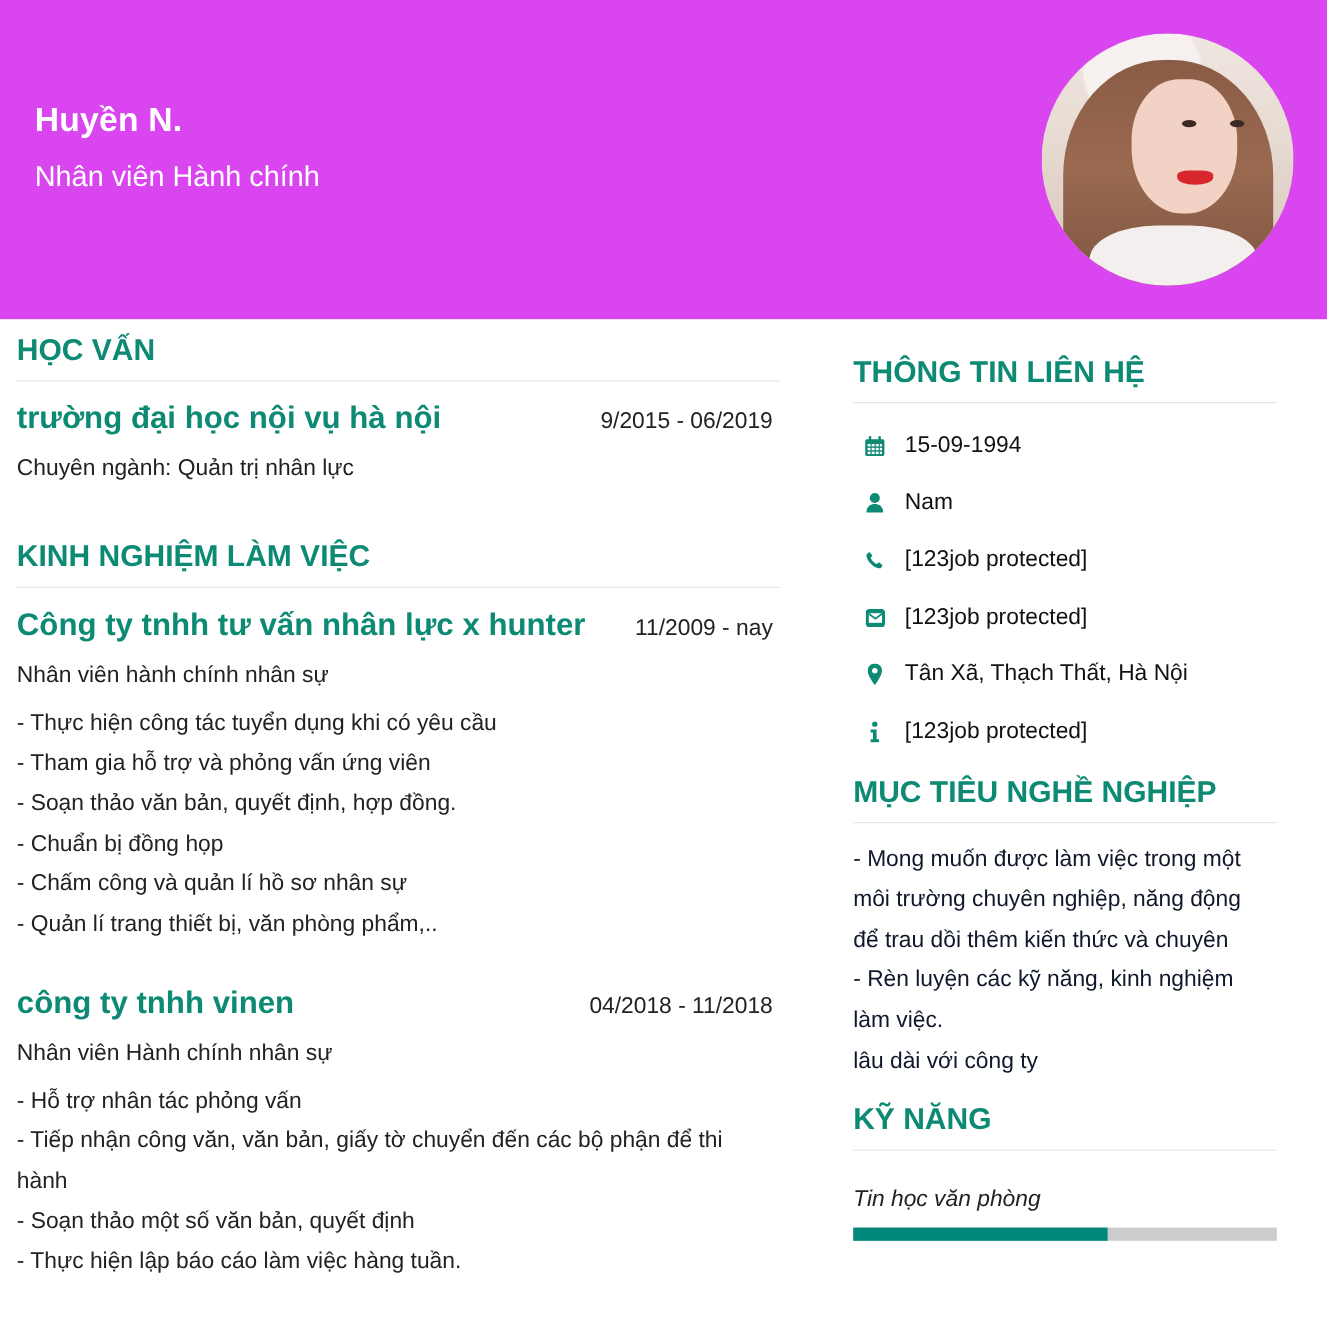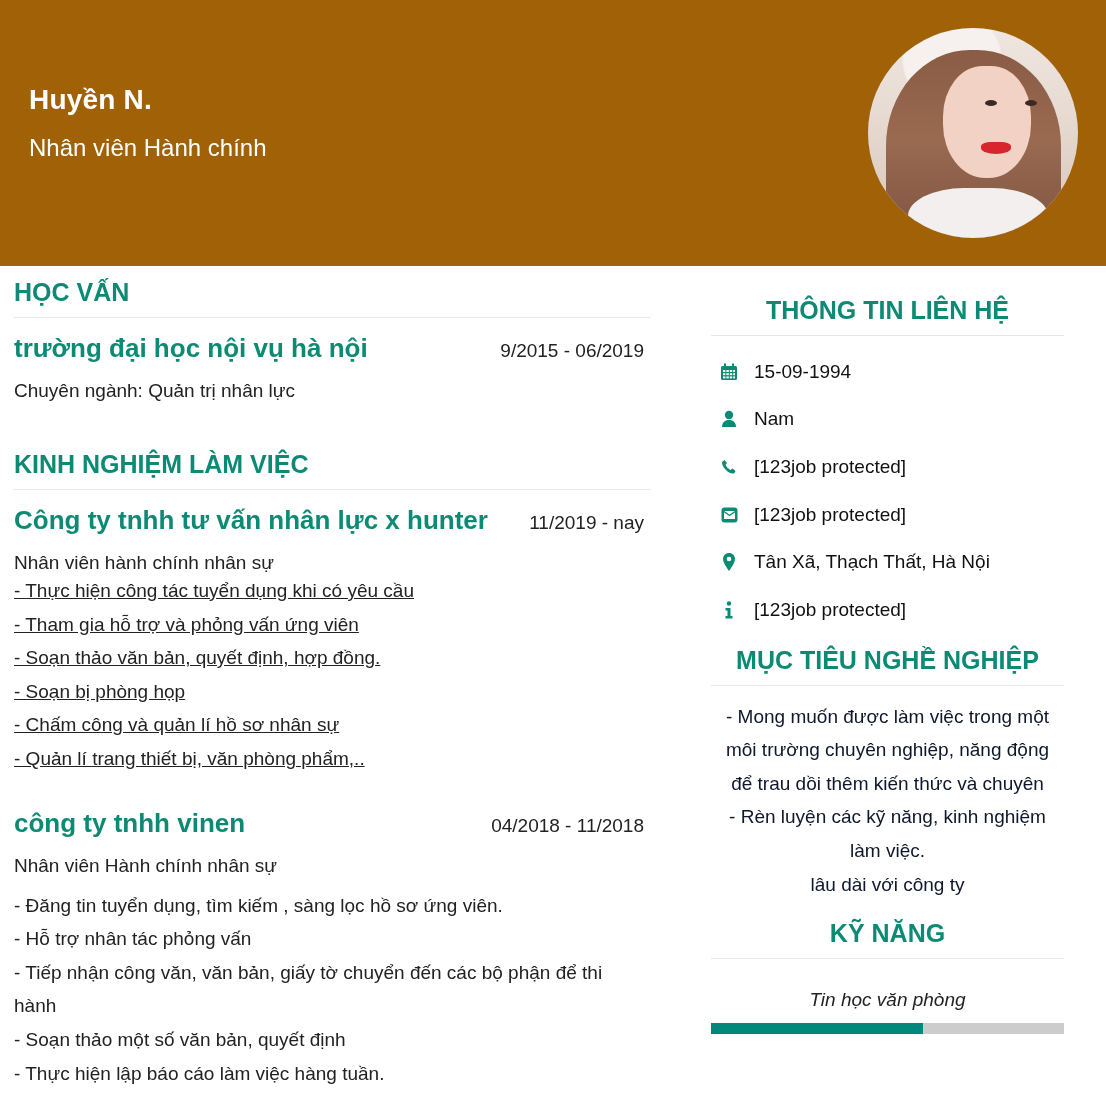--- a/index.html
+++ b/index.html
@@ -1,21 +1,21 @@
 <!DOCTYPE html>
 <html><head>
 <meta charset="utf-8">
 <style>
   * { box-sizing: border-box; margin: 0; padding: 0; }
   html, body { width: 1106px; height: 1120px; overflow: hidden; background: #ffffff; }
   body { font-family: "Liberation Sans", sans-serif; color: #222; position: relative; }
 
   .header {
     position: absolute; left: 0; top: 0; width: 1106px; height: 266px;
-    background: #a16207;
+    background: #d946ef;
   }
   .header .name {
     position: absolute; left: 29px; top: 84px;
     font-size: 28px; font-weight: bold; color: #fff; letter-spacing: 0.2px;
   }
   .header .title {
     position: absolute; left: 29px; top: 134px;
     font-size: 24px; color: #fff;
   }
   .avatar {
@@ -40,21 +40,21 @@
   .avatar .lips {
     position: absolute; left: 113px; top: 114px; width: 30px; height: 12px;
     border-radius: 40% 40% 60% 60%; background: #d8262f;
   }
   .avatar .shirt {
     position: absolute; left: 40px; top: 160px; width: 140px; height: 70px;
     border-radius: 40% 40% 0 0; background: #f3efee;
   }
 
   .left { position: absolute; left: 14px; top: 266px; width: 636px; }
-  .right { position: absolute; left: 711px; top: 266px; width: 353px; text-align: center; }
+  .right { position: absolute; left: 711px; top: 266px; width: 353px; }
 
   .section-title {
     color: #0d8a74; font-weight: bold; font-size: 25px;
     padding-bottom: 10px; border-bottom: 1px solid #e6e6e6;
   }
   .item-head { display: flex; justify-content: space-between; align-items: baseline; }
   .item-name { color: #0d8a74; font-weight: bold; font-size: 26px; }
   .item-date { font-size: 19px; color: #222; padding-right: 6px; }
   .item-sub { font-size: 19px; color: #222; }
   .bullets div { font-size: 19px; color: #222; line-height: 33.6px; }
@@ -97,41 +97,40 @@
       <div class="item-sub" style="margin-top:16px;">Chuyên ngành: Quản trị nhân lực</div>
     </div>
   </div>
 
   <div style="margin-top:48px;">
     <div class="section-title">KINH NGHIỆM LÀM VIỆC</div>
 
     <div style="margin-top:15px;">
       <div class="item-head">
         <span class="item-name">Công ty tnhh tư  vấn nhân lực x hunter</span>
-        <span class="item-date">11/2019 - nay</span>
+        <span class="item-date">11/2009 - nay</span>
       </div>
       <div class="item-sub" style="margin-top:16px;">Nhân viên hành chính nhân sự</div>
-      <div class="bullets" style="margin-top:0;text-decoration:underline;">
+      <div class="bullets" style="margin-top:12px;">
         <div>- Thực hiện công tác tuyển dụng khi có yêu cầu</div>
         <div>- Tham gia hỗ trợ và phỏng vấn ứng viên</div>
         <div>- Soạn thảo văn bản, quyết định, hợp đồng.</div>
-        <div>- Soạn bị phòng họp</div>
+        <div>- Chuẩn bị đồng họp</div>
         <div>- Chấm công và quản lí hồ sơ nhân sự</div>
         <div>- Quản lí trang thiết bị, văn phòng phẩm,..</div>
       </div>
     </div>
 
     <div style="margin-top:32px;">
       <div class="item-head">
         <span class="item-name">công ty tnhh vinen</span>
         <span class="item-date">04/2018 - 11/2018</span>
       </div>
       <div class="item-sub" style="margin-top:16px;">Nhân viên Hành chính nhân sự</div>
       <div class="bullets" style="margin-top:12px;">
-        <div>-  Đăng tin tuyển dụng, tìm kiếm , sàng lọc hồ sơ ứng viên.</div>
         <div>- Hỗ trợ nhân tác phỏng vấn</div>
         <div>- Tiếp nhận công văn, văn bản, giấy tờ chuyển đến các bộ phận để thi</div>
         <div>hành</div>
         <div>- Soạn thảo một số văn bản, quyết định</div>
         <div>- Thực hiện lập báo cáo làm việc hàng tuần.</div>
       </div>
     </div>
   </div>
 </div>
 

